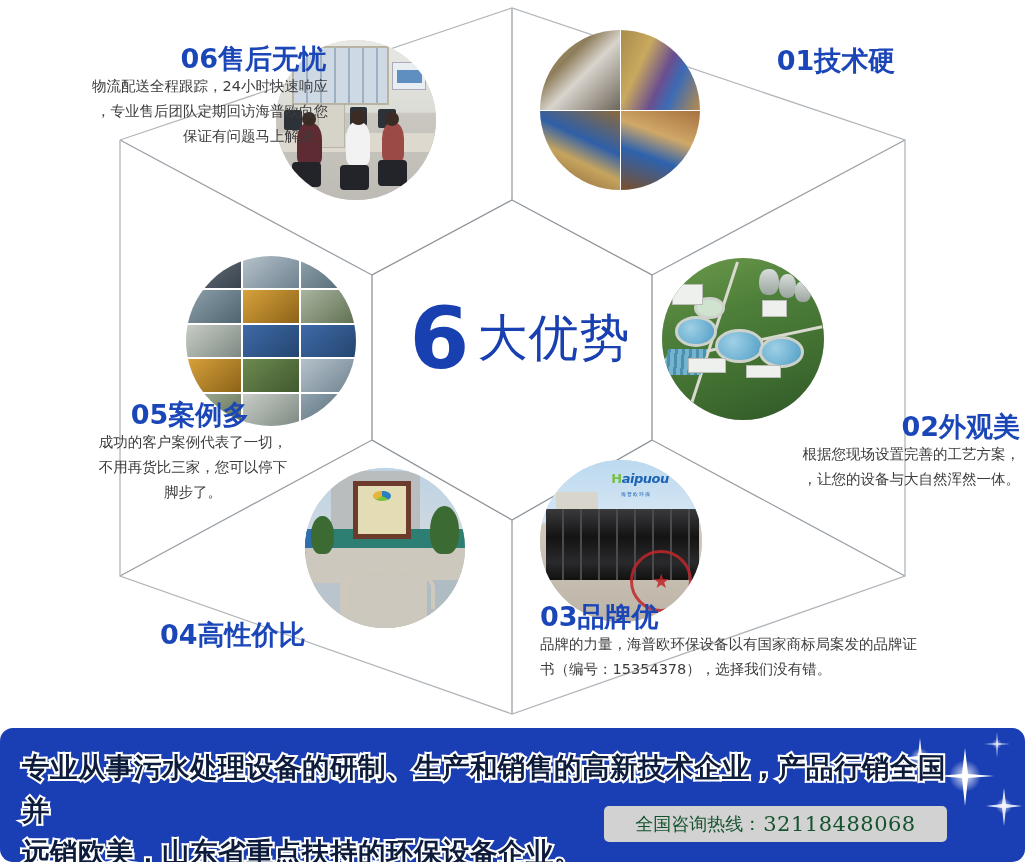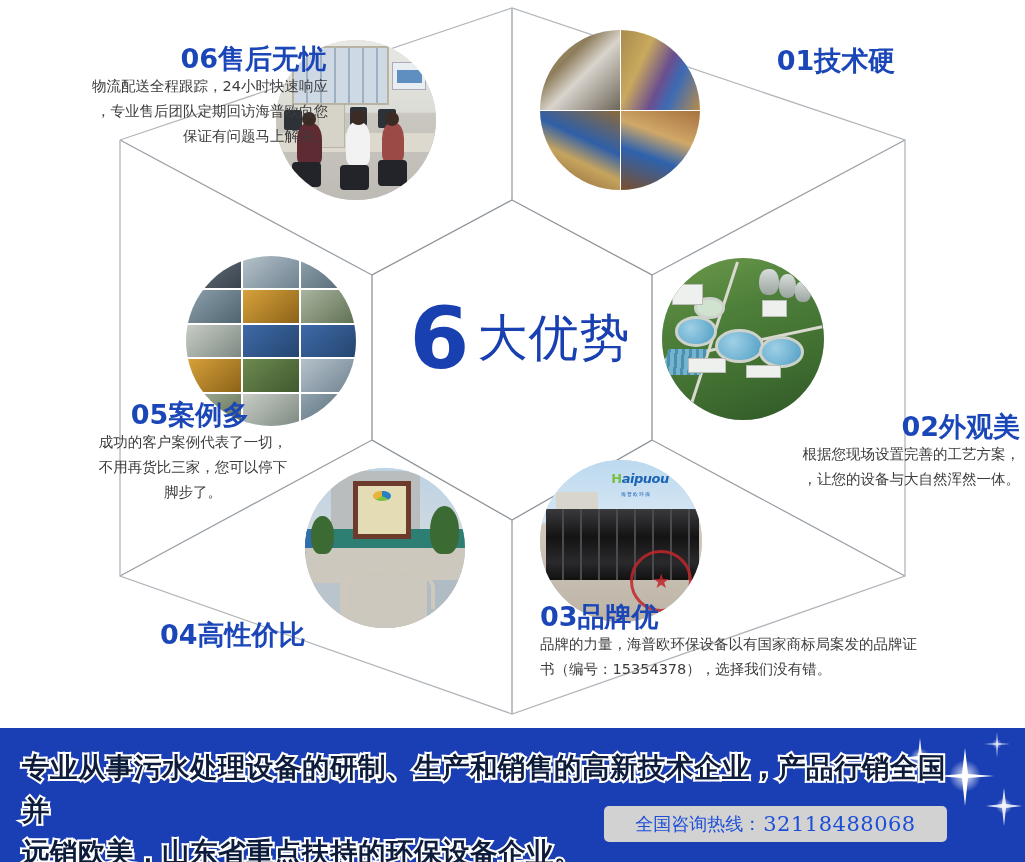--- a/index.html
+++ b/index.html
@@ -160,36 +160,36 @@
   .t02{left:700px;top:412px;width:320px;text-align:right;}
   .t03{left:540px;top:602px;width:470px;text-align:left;}
   .t04{left:160px;top:604px;width:330px;text-align:left;margin-top:16px;}
   .t05{left:40px;top:400px;width:300px;text-align:center;}
   .t04 .bd,.t05 .bd{padding-left:6px;}
   .t06 .hl{padding-right:2px;}
 
   
   .banner{
     position:absolute;left:0;top:728px;width:1025px;height:134px;
-    background:#1a3fb4;overflow:hidden;
+    background:#1a3fb4;overflow:hidden;border-radius:13px;
   }
   .banner-txt{
     position:absolute;left:22px;top:18px;width:940px;
     font-size:27.5px;font-weight:bold;color:#0e1c3c;line-height:1.55;
     letter-spacing:0.5px;
     -webkit-text-stroke:4px #ffffff;
     paint-order:stroke fill;
   }
   .banner-txt span{display:block;}
   .hotline{
     position:absolute;left:604px;top:806px;width:343px;height:36px;
     background:#d2d2d2;border-radius:5px;
     display:flex;align-items:center;justify-content:center;
     font-family:"DejaVu Serif","Liberation Serif",serif;
-    font-size:18px;color:#1d4ed8;white-space:nowrap;
+    font-size:18px;color:#14532d;white-space:nowrap;
   }
   .hotline .num{font-size:21px;letter-spacing:0.5px;margin-left:2px;}
 </style>
 </head>
 <body>
 
 <div class="stage">
 
   <svg class="hexlines" viewBox="0 0 1025 728" preserveAspectRatio="none">
     <g fill="none" stroke="#9aa0a6" stroke-width="1.3">

